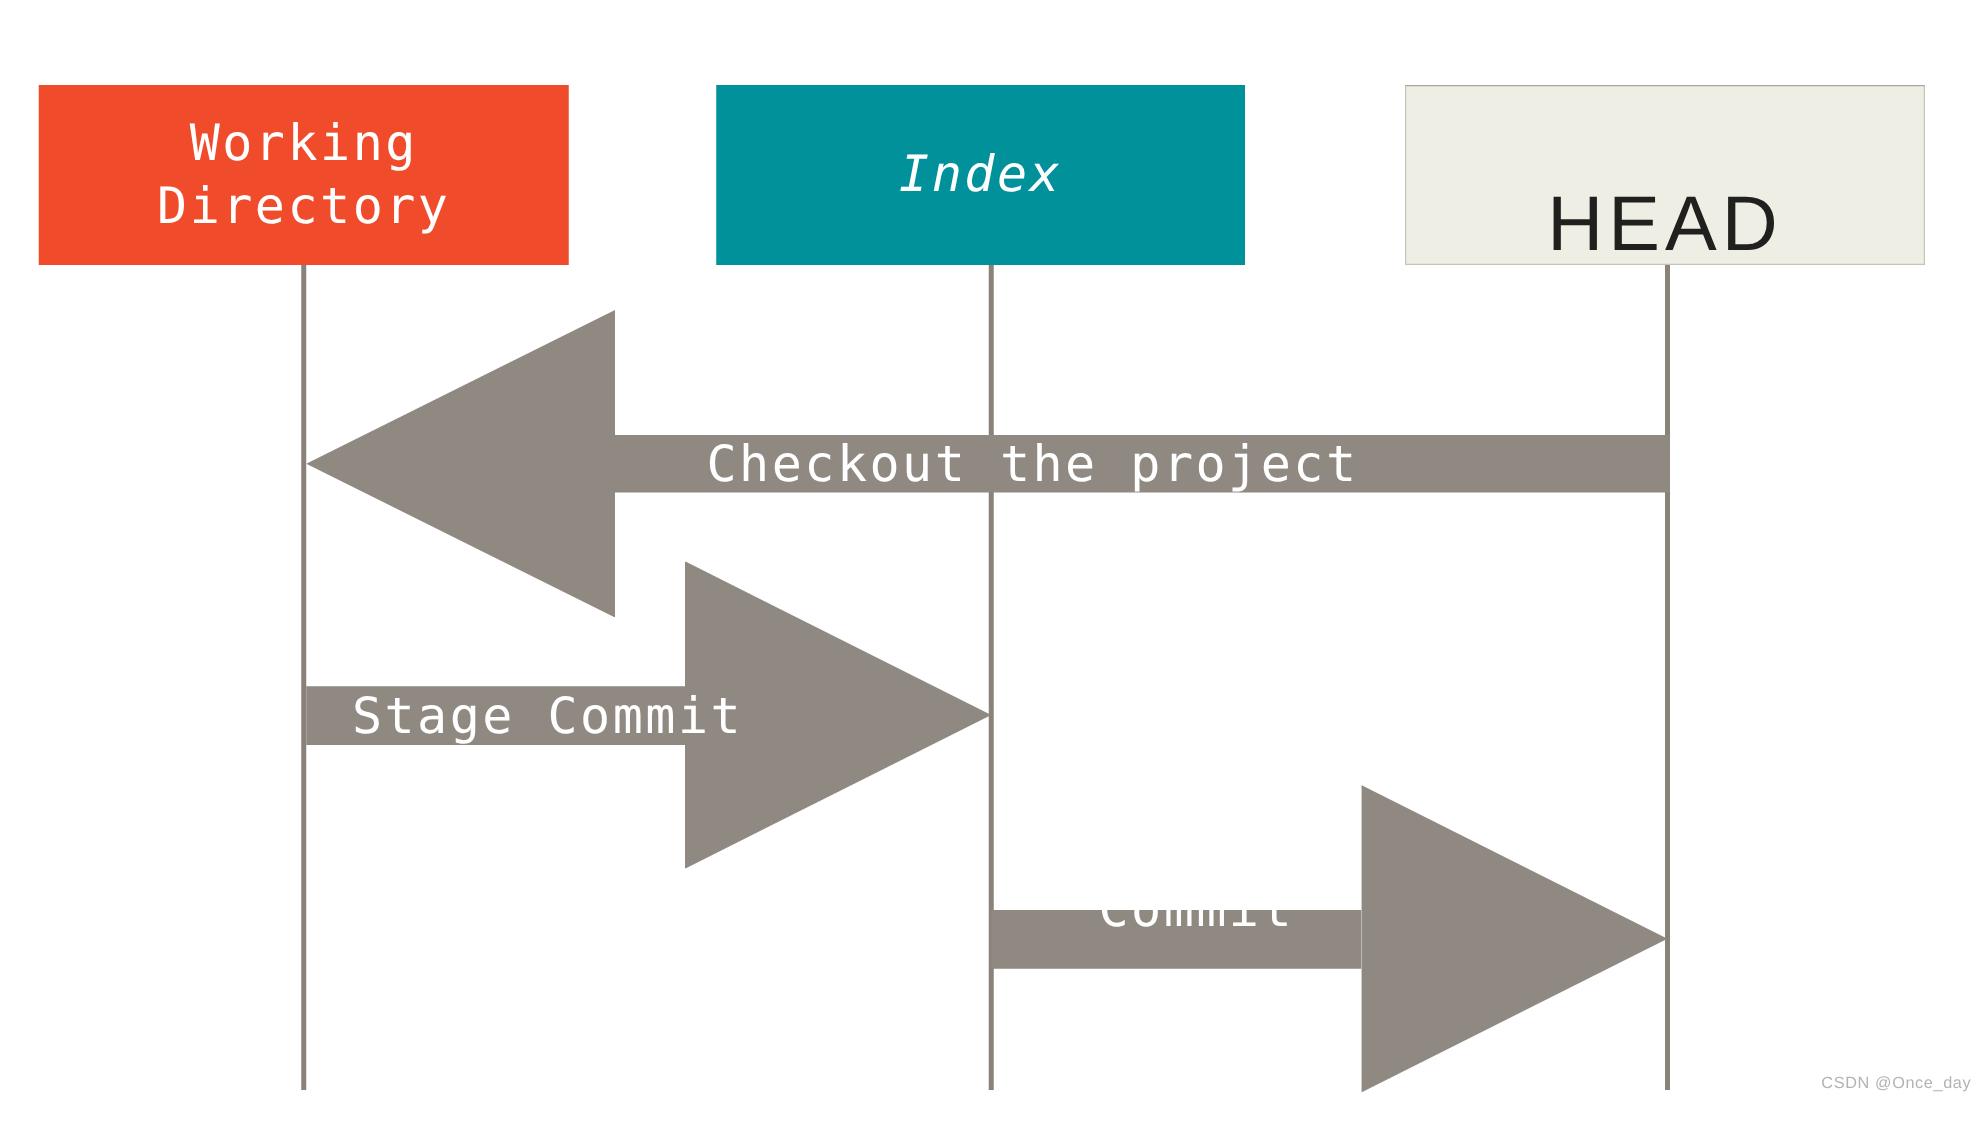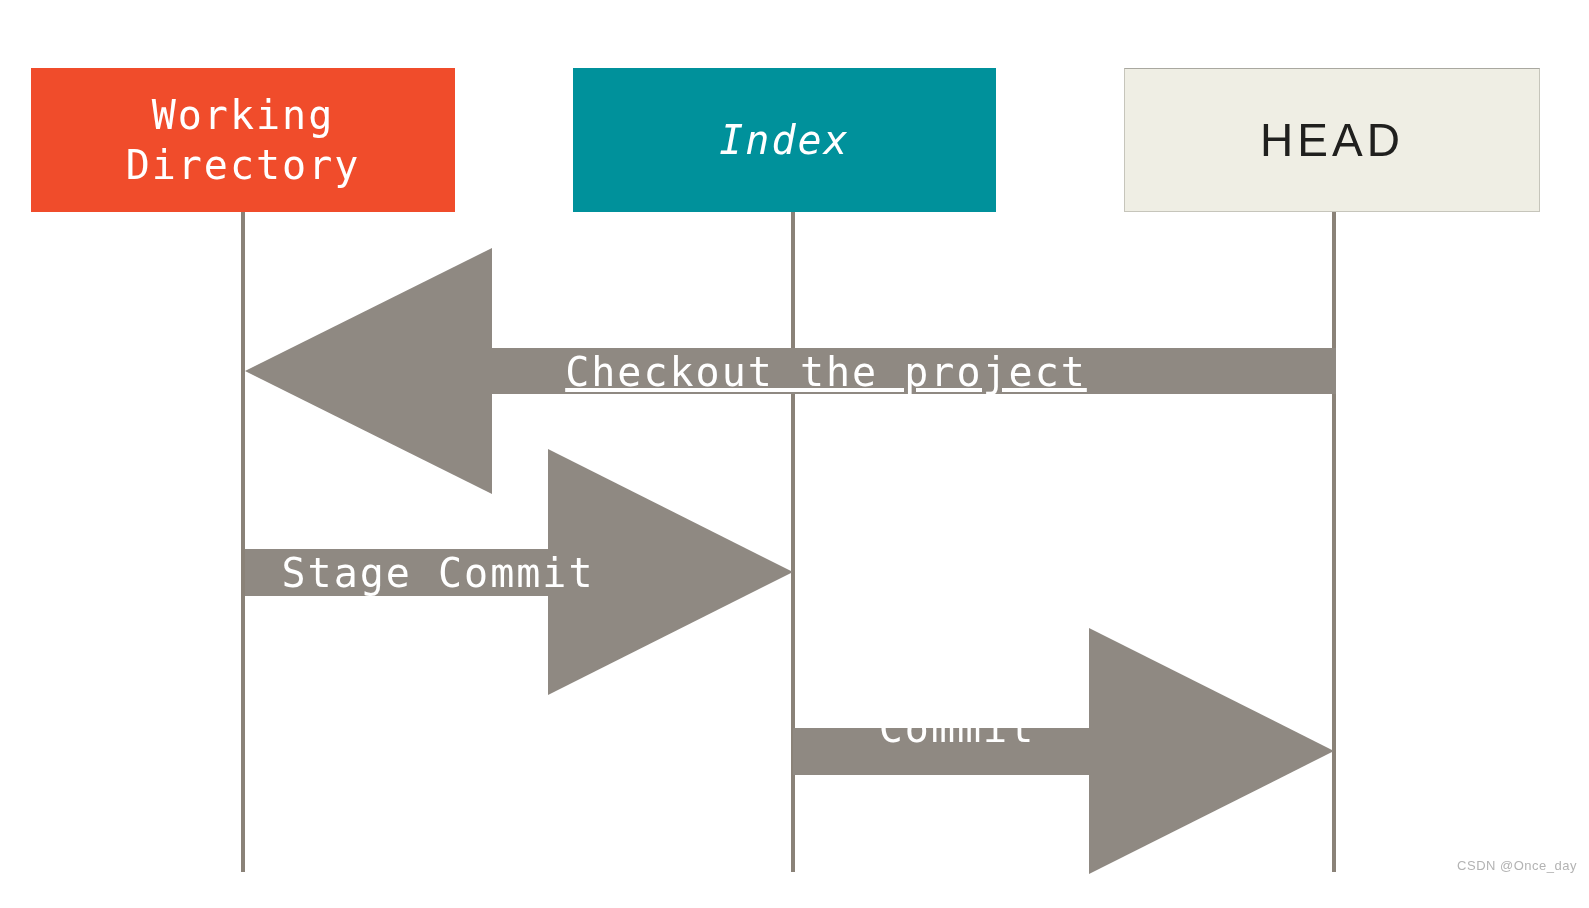--- a/index.html
+++ b/index.html
@@ -22,39 +22,39 @@
     display:flex;align-items:center;justify-content:center;
     text-align:center;font-size:40px;letter-spacing:2px;line-height:1.25;
     padding:0 10px;box-sizing:border-box;
   }
   .box.wd{left:31px;width:424px;}
   .box.idx{left:573px;width:423px;}
   .box.head{
     left:1124px;width:416px;
     border:1px solid #C6C5BB;border-top-color:#A9A8A0;
     font-family:"Liberation Sans", sans-serif;
-    font-size:46px;letter-spacing:4px;line-height:1;
+    font-size:62px;letter-spacing:4px;line-height:1;align-items:flex-end;
   }
   
   .shaft{position:absolute;z-index:2;}
   .head-tri{position:absolute;z-index:2;}
   .tri-left{clip-path:polygon(0% 50%, 100% 0%, 100% 100%);}
   .tri-right{clip-path:polygon(100% 50%, 0% 0%, 0% 100%);}
   .a1-shaft{left:490px;top:320px;width:846px;height:46px;}
   .a1-head{left:245px;top:220px;width:247px;height:246px;}
   .a2-shaft{left:245px;top:521px;width:303px;height:47px;}
   .a2-head{left:548px;top:421px;width:245px;height:246px;}
   .a3-shaft{left:793px;top:700px;width:296px;height:47px;}
   .a3-head{left:1089px;top:600px;width:245px;height:246px;}
   .arrow-label{
     position:absolute;z-index:4;
     color:#ffffff;font-size:40px;letter-spacing:2px;white-space:nowrap;
     transform:translate(-50%,-50%);
   }
-  .a1-label{left:826px;top:344px;text-decoration:underline;}
+  .a1-label{left:826px;top:344px;}
   .a2-label{left:438px;top:545px;}
   .a3-label{left:957px;top:700px;text-align:center;}
   
   .watermark{
     position:absolute;right:12px;top:830px;z-index:5;
     font-family:"Liberation Sans", sans-serif;
     font-size:13px;color:#b3b3b3;letter-spacing:0.5px;
   }
 </style>
 </head>

